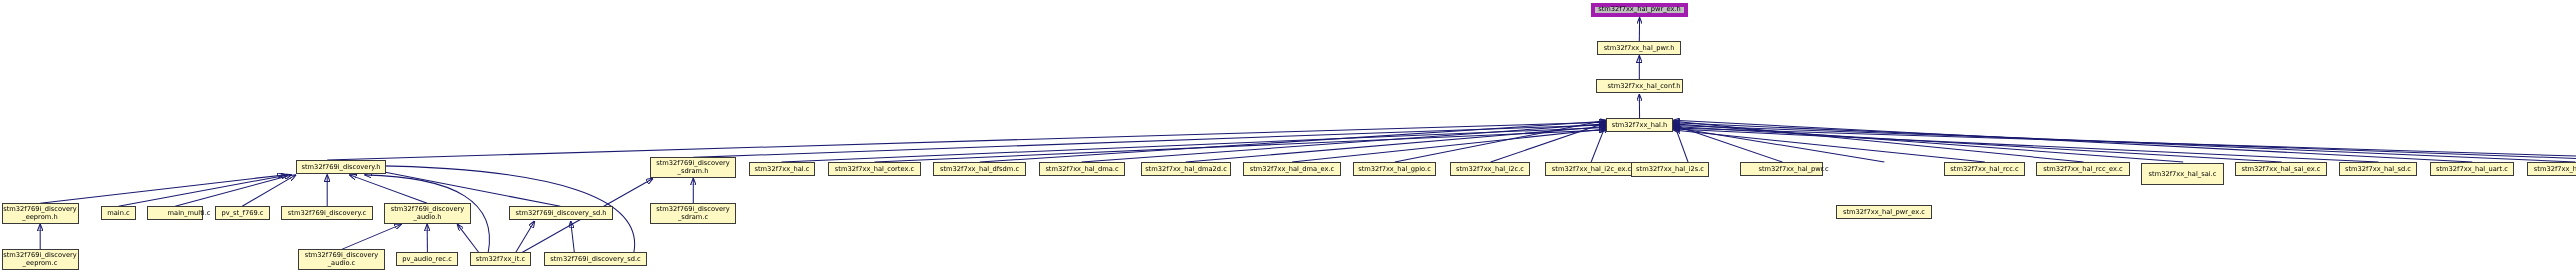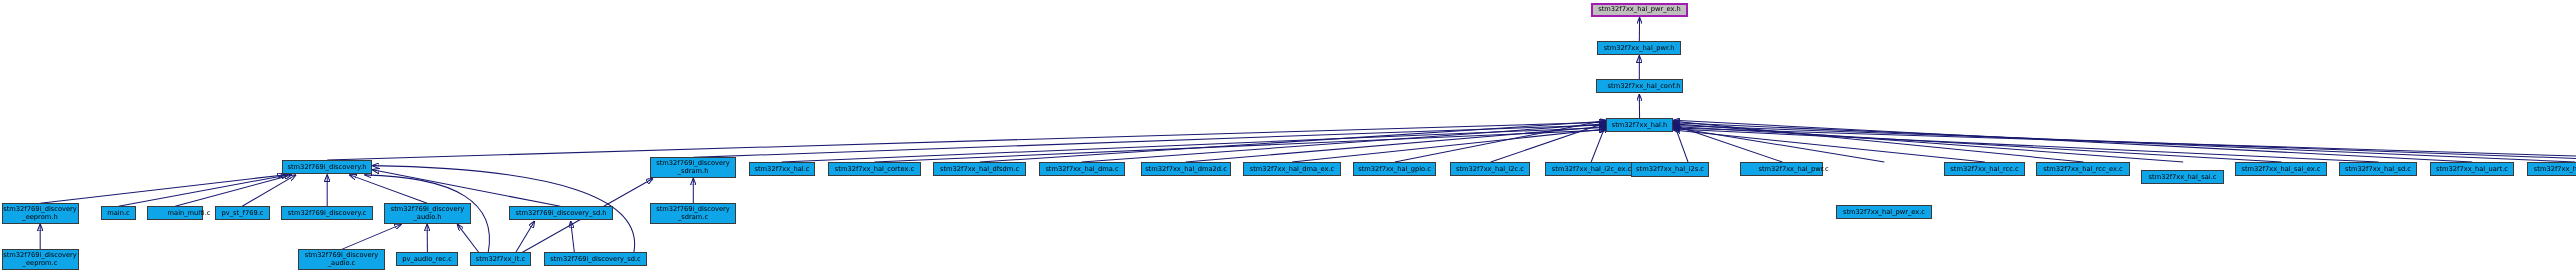--- a/index.html
+++ b/index.html
@@ -7,26 +7,26 @@
     position:relative;
     width:2818px;height:273px;
     background:#ffffff;
     font-family:"DejaVu Sans", sans-serif;
     overflow:hidden;
   }
   svg.edge-layer{position:absolute;left:0;top:0;}
   svg.edge-layer path{stroke:#191970;stroke-width:2;fill:none;}
   .node{
     position:absolute;box-sizing:border-box;
-    border:0.5px solid #3a3a3a;background:#0ea5e9;color:#000000;
+    border:0.5px solid #3a3a3a;background:#fef9c3;color:#000000;
     display:flex;align-items:center;justify-content:center;
     text-align:center;font-size:6.7px;line-height:8.8px;
     white-space:pre-line;cursor:pointer;
   }
-  .node.hl{background:#bfbfbf;border:2px solid #a21caf;}
+  .node.hl{background:#bfbfbf;border:4px solid #a21caf;}
 </style>
 </head>
 <body>
 
 <div class="canvas">
   <svg class="edge-layer" width="2818" height="273" viewBox="0 0 5469 529" xmlns="http://www.w3.org/2000/svg">
     <defs>
       <marker id="arrowhead" markerUnits="userSpaceOnUse" markerWidth="14" markerHeight="11" viewBox="0 0 14 11" refX="13" refY="5.5" orient="auto">
         <path d="M0,0 L14,5.5 L0,11 Z" fill="#191970" stroke="none"></path>
       </marker>
@@ -72,38 +72,38 @@
       <path d="M 1000.5 490 L 1037.25 429" marker-end="url(#arrowhead)"></path>
       <path d="M 1114.7 490 L 1107.6 429" marker-end="url(#arrowhead)"></path>
       <path d="M 1012.3 490 L 1267.01 346" marker-end="url(#arrowhead)"></path>
       <path d="M 78 484 L 78 435" marker-end="url(#arrowhead)"></path>
       <path d="M 1345.5 394 L 1345.5 346" marker-end="url(#arrowhead)"></path>
     </svg>
 <div class="node hl" style="left: 1591px; top: 2.6px; width: 97px; height: 14.4px;">stm32f7xx_hal_pwr_ex.h</div>
     <div class="node" style="left: 1597px; top: 41px; width: 84px; height: 14.4px;">stm32f7xx_hal_pwr.h</div>
     <div class="node" style="left: 1596px; top: 79px; width: 87px; height: 14.4px; padding-left: 9px;">stm32f7xx_hal_conf.h</div>
     <div class="node" style="left: 1606px; top: 118px; width: 67px; height: 14.4px;">stm32f7xx_hal.h</div>
-    <div class="node" style="left: 282px; top: 160px; width: 90px; height: 14.4px;">stm32f769i_discovery.h</div>
+    <div class="node" style="left: 296px; top: 160px; width: 90px; height: 14.4px;">stm32f769i_discovery.h</div>
     <div class="node" style="left: 650px; top: 157px; width: 86px; height: 20.6px;">stm32f769i_discovery
 _sdram.h</div>
     <div class="node" style="left: 749px; top: 162px; width: 66px; height: 14.4px;">stm32f7xx_hal.c</div>
     <div class="node" style="left: 828px; top: 162px; width: 93px; height: 14.4px;">stm32f7xx_hal_cortex.c</div>
     <div class="node" style="left: 933px; top: 162px; width: 93px; height: 14.4px;">stm32f7xx_hal_dfsdm.c</div>
     <div class="node" style="left: 1039px; top: 162px; width: 86px; height: 14.4px;">stm32f7xx_hal_dma.c</div>
     <div class="node" style="left: 1141px; top: 162px; width: 90px; height: 14.4px;">stm32f7xx_hal_dma2d.c</div>
     <div class="node" style="left: 1243px; top: 162px; width: 98px; height: 14.4px;">stm32f7xx_hal_dma_ex.c</div>
     <div class="node" style="left: 1353px; top: 162px; width: 83px; height: 14.4px;">stm32f7xx_hal_gpio.c</div>
     <div class="node" style="left: 1450px; top: 162px; width: 80px; height: 14.4px;">stm32f7xx_hal_i2c.c</div>
     <div class="node" style="left: 1545px; top: 162px; width: 93px; height: 14.4px;">stm32f7xx_hal_i2c_ex.c</div>
     <div class="node" style="left: 1631px; top: 162px; width: 78px; height: 15px;">stm32f7xx_hal_i2s.c</div>
     <div class="node" style="left: 1740px; top: 162px; width: 83px; height: 14.4px; padding-left: 24px;">stm32f7xx_hal_pwr.c</div>
     <div class="node" style="left: 1836px; top: 162px; width: 96px; height: 14.4px; margin-top: 43px;">stm32f7xx_hal_pwr_ex.c</div>
     <div class="node" style="left: 1944px; top: 162px; width: 81px; height: 14.4px;">stm32f7xx_hal_rcc.c</div>
     <div class="node" style="left: 2036px; top: 162px; width: 94px; height: 14.4px;">stm32f7xx_hal_rcc_ex.c</div>
-    <div class="node" style="left: 2141px; top: 170px; width: 83px; height: 14px; text-align: right;">stm32f7xx_hal_sai.c</div>
+    <div class="node" style="left: 2141px; top: 163px; width: 83px; height: 22px; text-align: right;">stm32f7xx_hal_sai.c</div>
     <div class="node" style="left: 2235px; top: 162px; width: 92px; height: 14.4px;">stm32f7xx_hal_sai_ex.c</div>
     <div class="node" style="left: 2339px; top: 162px; width: 78px; height: 14.4px;">stm32f7xx_hal_sd.c</div>
     <div class="node" style="left: 2430px; top: 162px; width: 84px; height: 14.4px;">stm32f7xx_hal_uart.c</div>
     <div class="node" style="left: 2527px; top: 162px; width: 97px; height: 14.4px;">stm32f7xx_hal_uart_ex.c</div>
     <div class="node" style="left: 1.5px; top: 203px; width: 77px; height: 20.6px;">stm32f769i_discovery
 _eeprom.h</div>
     <div class="node" style="left: 101px; top: 206px; width: 35px; height: 14.4px;">main.c</div>
     <div class="node" style="left: 147px; top: 206px; width: 56px; height: 14.4px; padding-left: 28px;">main_multi.c</div>
     <div class="node" style="left: 215px; top: 206px; width: 55px; height: 14.4px;">pv_st_f769.c</div>
     <div class="node" style="left: 281px; top: 206px; width: 92px; height: 14.4px;">stm32f769i_discovery.c</div>

